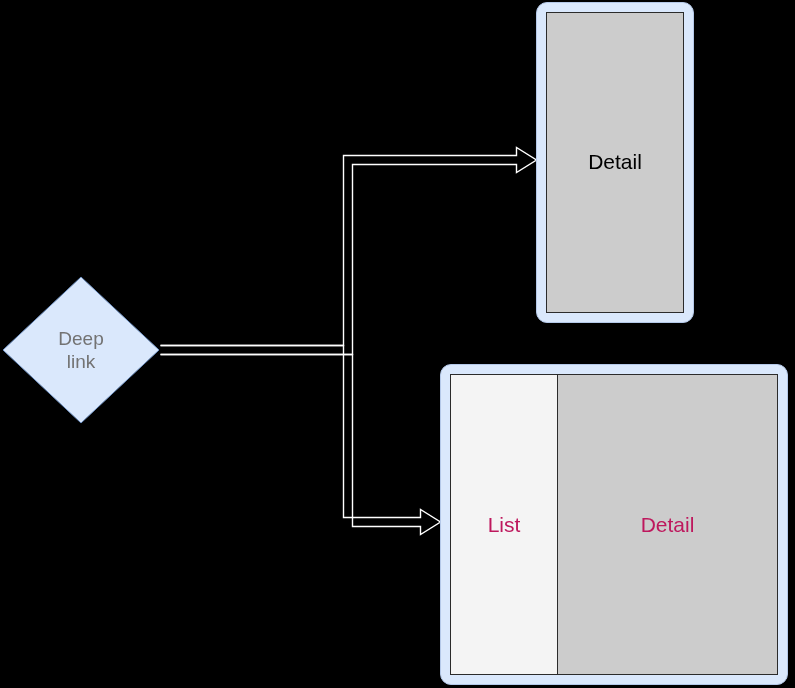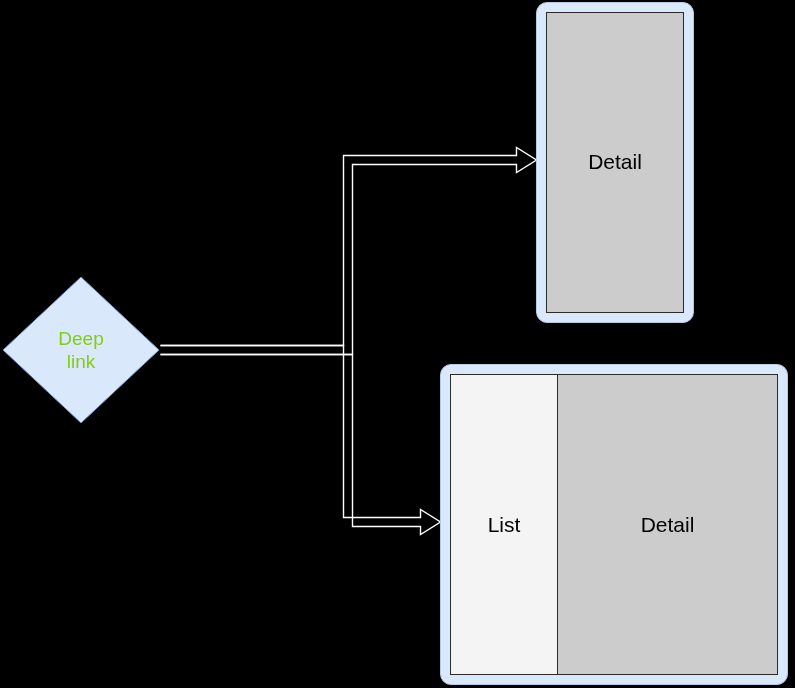--- a/index.html
+++ b/index.html
@@ -34,21 +34,21 @@
   #deeplink-label {
     position: absolute;
     left: 0;
     top: 0;
     width: 158px;
     height: 148px;
     display: flex;
     flex-direction: column;
     align-items: center;
     justify-content: center;
-    color: #84cc16;
+    color: #737373;
     font-size: 19px;
     line-height: 23px;
     text-align: center;
     white-space: pre-line;
     pointer-events: none;
   }
 
   
   #phone-node {
     position: absolute;
@@ -114,21 +114,21 @@
     justify-content: center;
   }
   #tablet-pane-detail {
     flex: 1 1 auto;
     background: #cccccc;
     display: flex;
     align-items: center;
     justify-content: center;
   }
   #tablet-screen .screen-label {
-    color: #000000;
+    color: #be185d;
     font-size: 21px;
     line-height: 24px;
   }
 
   
   #edges {
     position: absolute;
     left: 0;
     top: 0;
     width: 795px;

